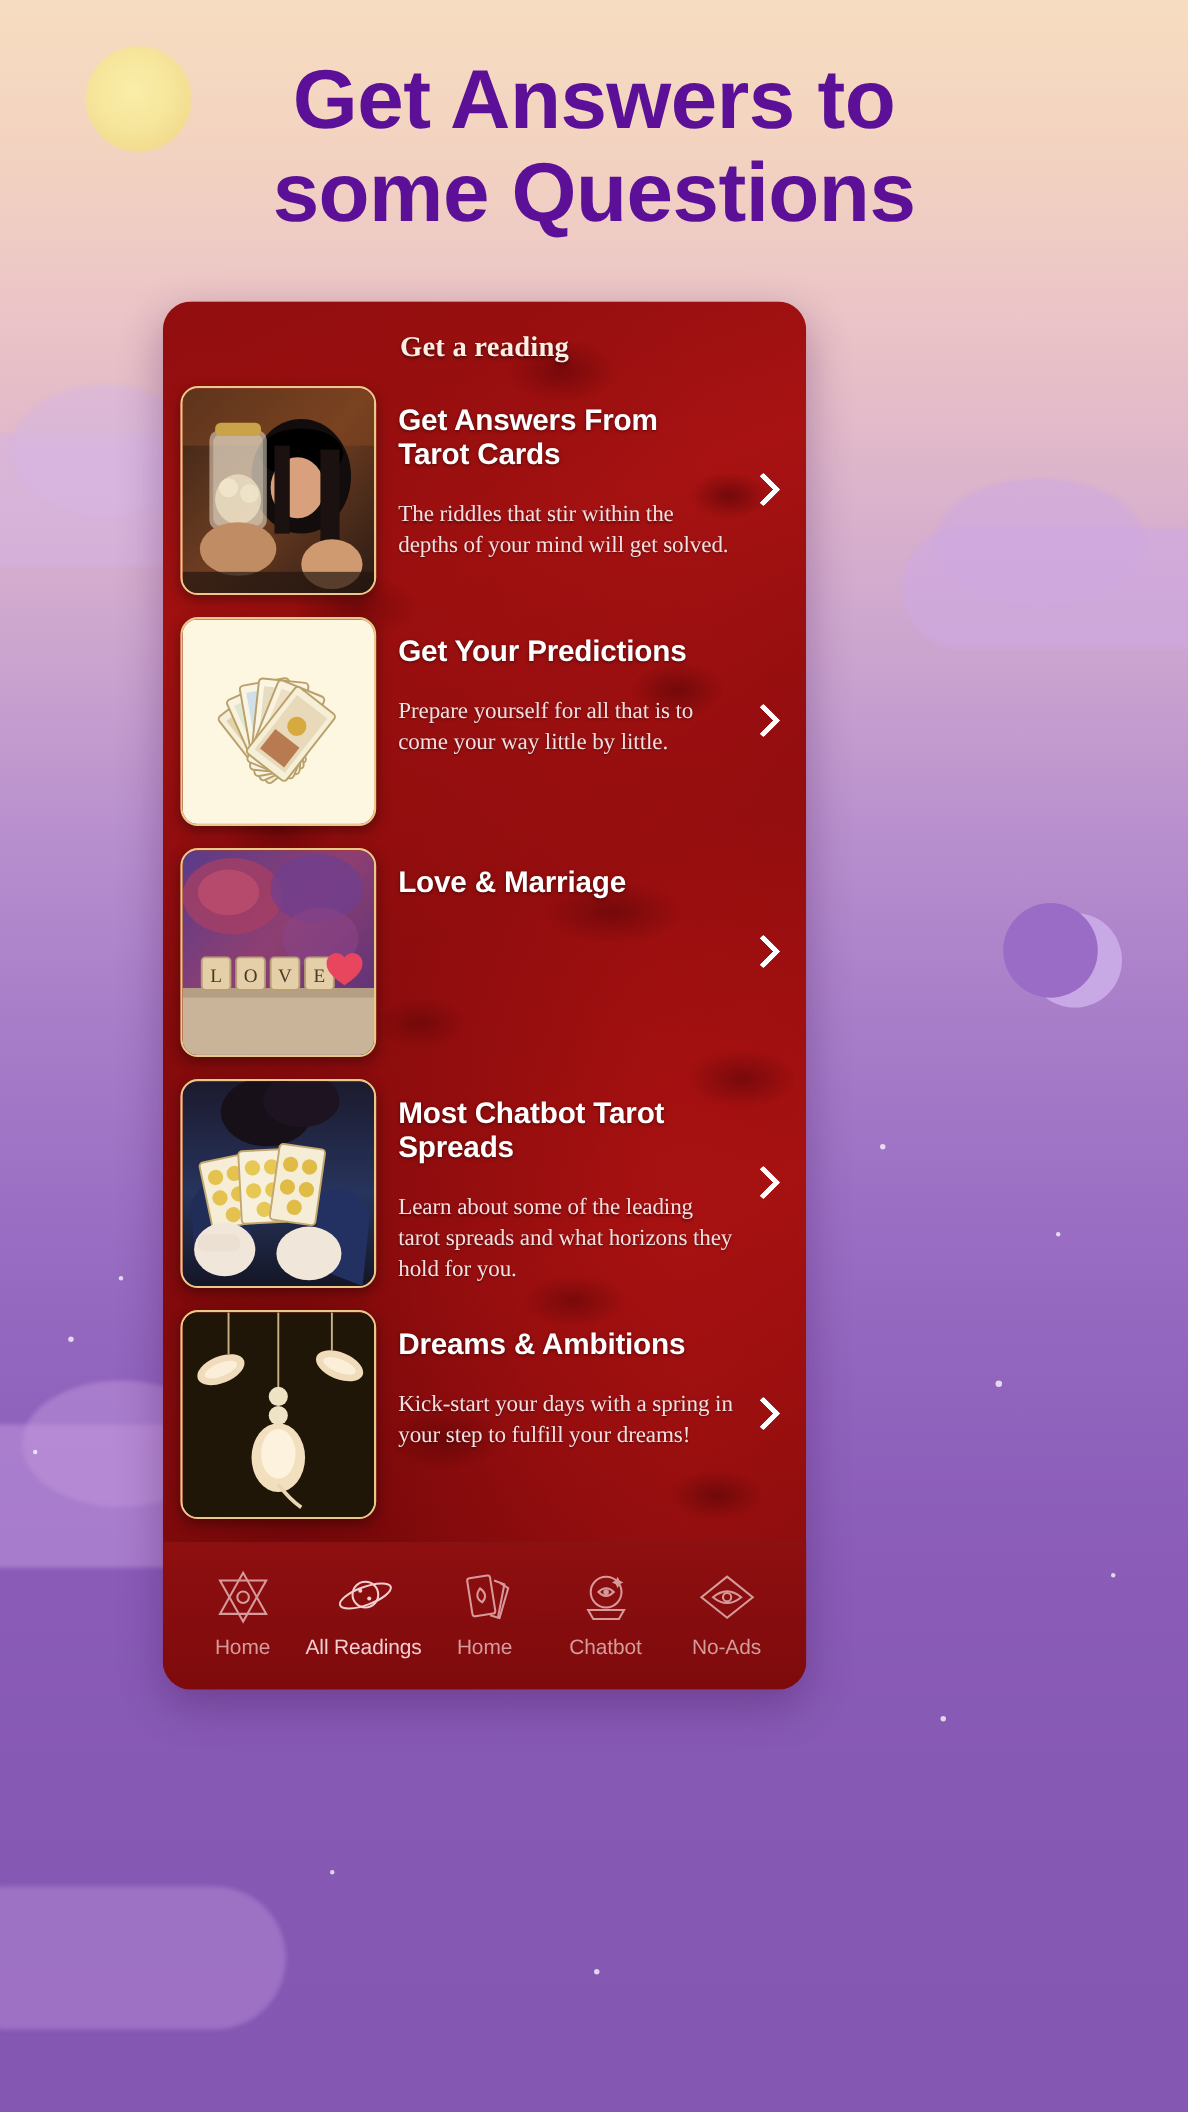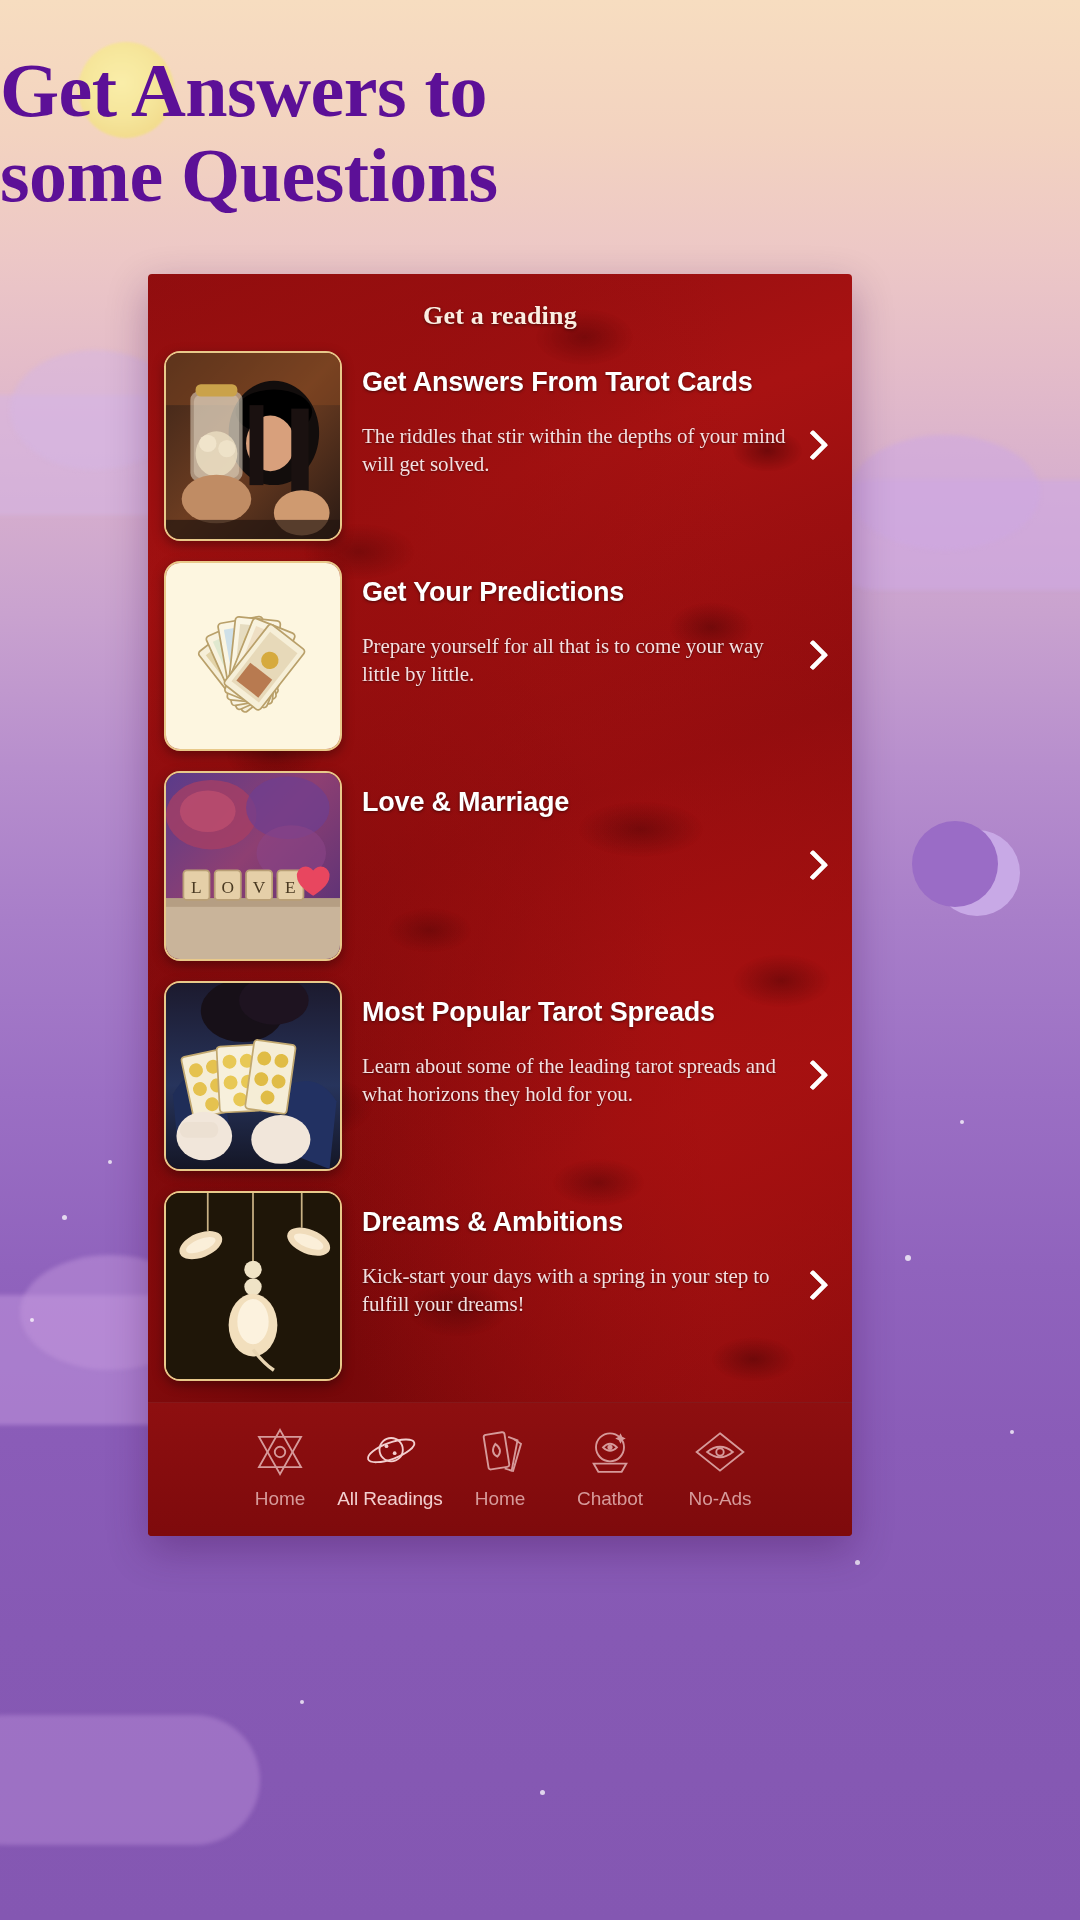--- a/index.html
+++ b/index.html
@@ -62,36 +62,36 @@
   .cloud.c2b { right: 40px; top: 435px; width: 190px; height: 115px; border-radius: 50%; background: rgba(206,168,226,0.55); }
   .cloud.c3 { left: -110px; top: 1295px; width: 340px; height: 130px; background: rgba(193,150,220,0.55); }
   .cloud.c3b { left: 20px; top: 1255px; width: 180px; height: 115px; border-radius: 50%; background: rgba(193,150,220,0.5); }
   .cloud.c4 { left: -60px; top: 1715px; width: 320px; height: 130px; background: rgba(182,138,214,0.5); }
 
   .star { position: absolute; background:#fff; border-radius:50%; opacity:.75; }
 
   
   .headline {
     position: absolute; left: 0; right: 0; top: 48px;
-    text-align: left;
-    font-family: Liberation Serif, serif;
+    text-align: center;
+    font-family: Liberation Sans, sans-serif;
     font-weight: bold;
     font-size: 76px;
     line-height: 1.12;
     color: #5c1097;
     letter-spacing: -0.5px;
     z-index: 4;
   }
 
   
   .app-card {
     position: absolute;
     left: 148px; top: 274px;
-    width: 704px; height: 1262px;
-    border-radius: 4px;
+    width: 585px; height: 1262px;
+    border-radius: 26px;
     overflow: hidden;
     background:
       radial-gradient(ellipse at 30% 18%, rgba(150,14,14,0.85) 0%, rgba(120,8,10,0) 55%),
       radial-gradient(ellipse at 78% 62%, rgba(168,16,16,0.75) 0%, rgba(120,8,10,0) 52%),
       radial-gradient(ellipse at 20% 85%, rgba(110,6,8,0.9) 0%, rgba(140,10,10,0) 55%),
       linear-gradient(160deg, #8e0d0f 0%, #a81212 22%, #8c0c0e 45%, #a31111 68%, #7d0a0c 100%);
     box-shadow: 0 14px 40px rgba(60,10,70,0.32);
     z-index: 5;
   }
   
@@ -420,21 +420,21 @@
                 <circle cx="65" cy="56" r="4" fill="#e0bc46"></circle>
                 <circle cx="60" cy="66" r="4" fill="#e0bc46"></circle>
               </g>
           </g>
           <ellipse cx="22" cy="88" rx="16" ry="14" fill="#f1e6da"></ellipse>
           <ellipse cx="66" cy="90" rx="17" ry="14" fill="#f1e6da"></ellipse>
           <rect x="8" y="80" width="22" height="9" rx="4" fill="#ece0d2"></rect>
         </svg>
       </div>
       <div class="row-body">
-        <div class="row-title">Most Popular Tarot Spreads</div>
+        <div class="row-title">Most Chatbot Tarot Spreads</div>
         <div class="row-desc">Learn about some of the leading tarot spreads and what horizons they hold for you.</div>
       </div>
       <div class="chev"></div>
     </div>
 
     <div class="row">
       <div class="thumb">
         <svg viewBox="0 0 100 107" preserveAspectRatio="none">
           <rect width="100" height="107" fill="#141008"></rect>
           <rect width="100" height="107" fill="#2a1c08" opacity=".5"></rect>

